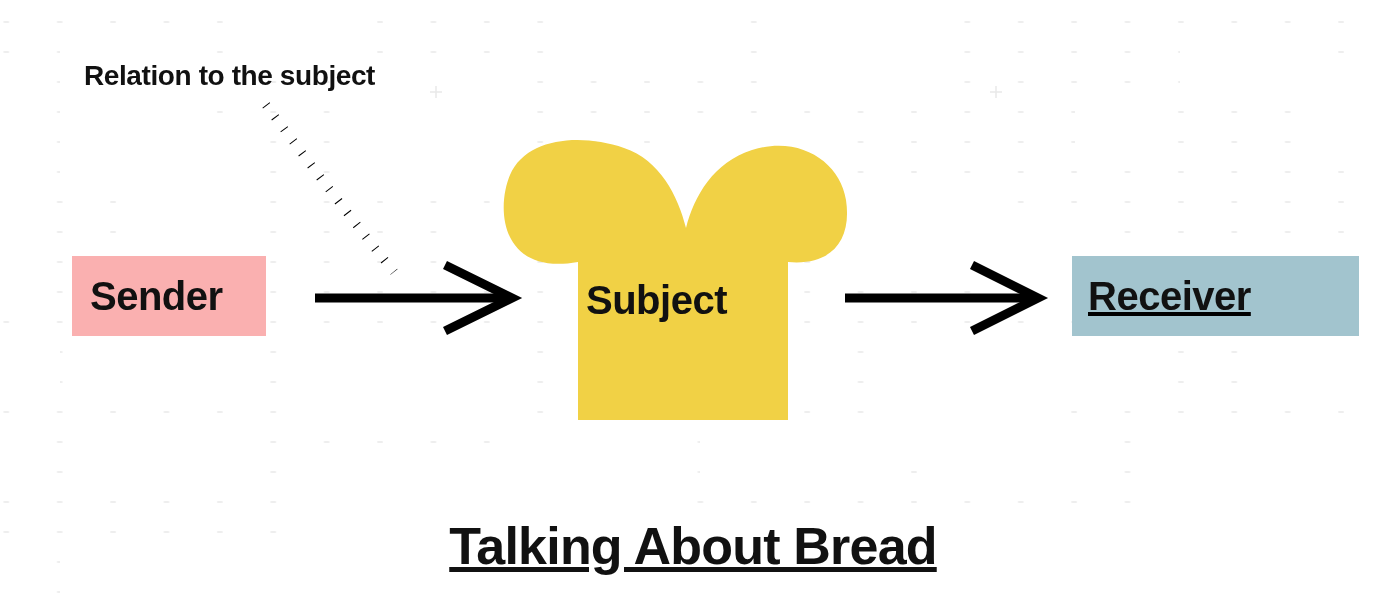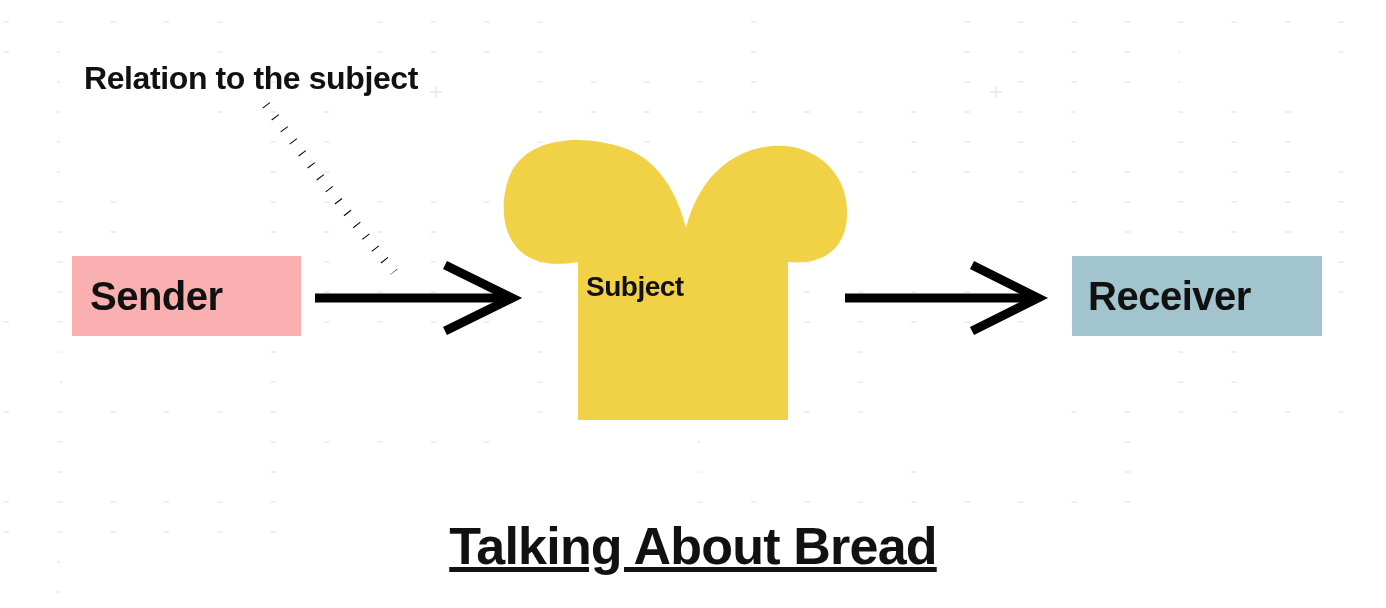--- a/index.html
+++ b/index.html
@@ -53,51 +53,52 @@
   .node-label {
     font-weight: bold;
     color: #111111;
     letter-spacing: -0.5px;
     white-space: nowrap;
   }
 
   #sender-box {
     left: 72px;
     top: 256px;
-    width: 229px;
+    width: 194px;
     height: 80px;
     padding-left: 18px;
   }
   #sender-box .node-label { font-size: 40px; }
 
   #receiver-box {
     left: 1072px;
     top: 256px;
-    width: 250px;
+    width: 287px;
     height: 80px;
     padding-left: 16px;
+    text-decoration: underline;
   }
   #receiver-box .node-label { font-size: 40px; }
 
   #subject-label {
     position: absolute;
     left: 586px;
-    top: 271px;
-    font-size: 28px;
+    top: 278px;
+    font-size: 40px;
     font-weight: bold;
     color: #111111;
     letter-spacing: -0.5px;
     white-space: nowrap;
   }
 
   #relation-label {
     position: absolute;
     left: 84px;
     top: 60px;
-    font-size: 32px;
+    font-size: 28px;
     font-weight: bold;
     color: #111111;
     letter-spacing: -0.4px;
     white-space: nowrap;
   }
 
   #caption {
     position: absolute;
     left: 0;
     top: 516px;

